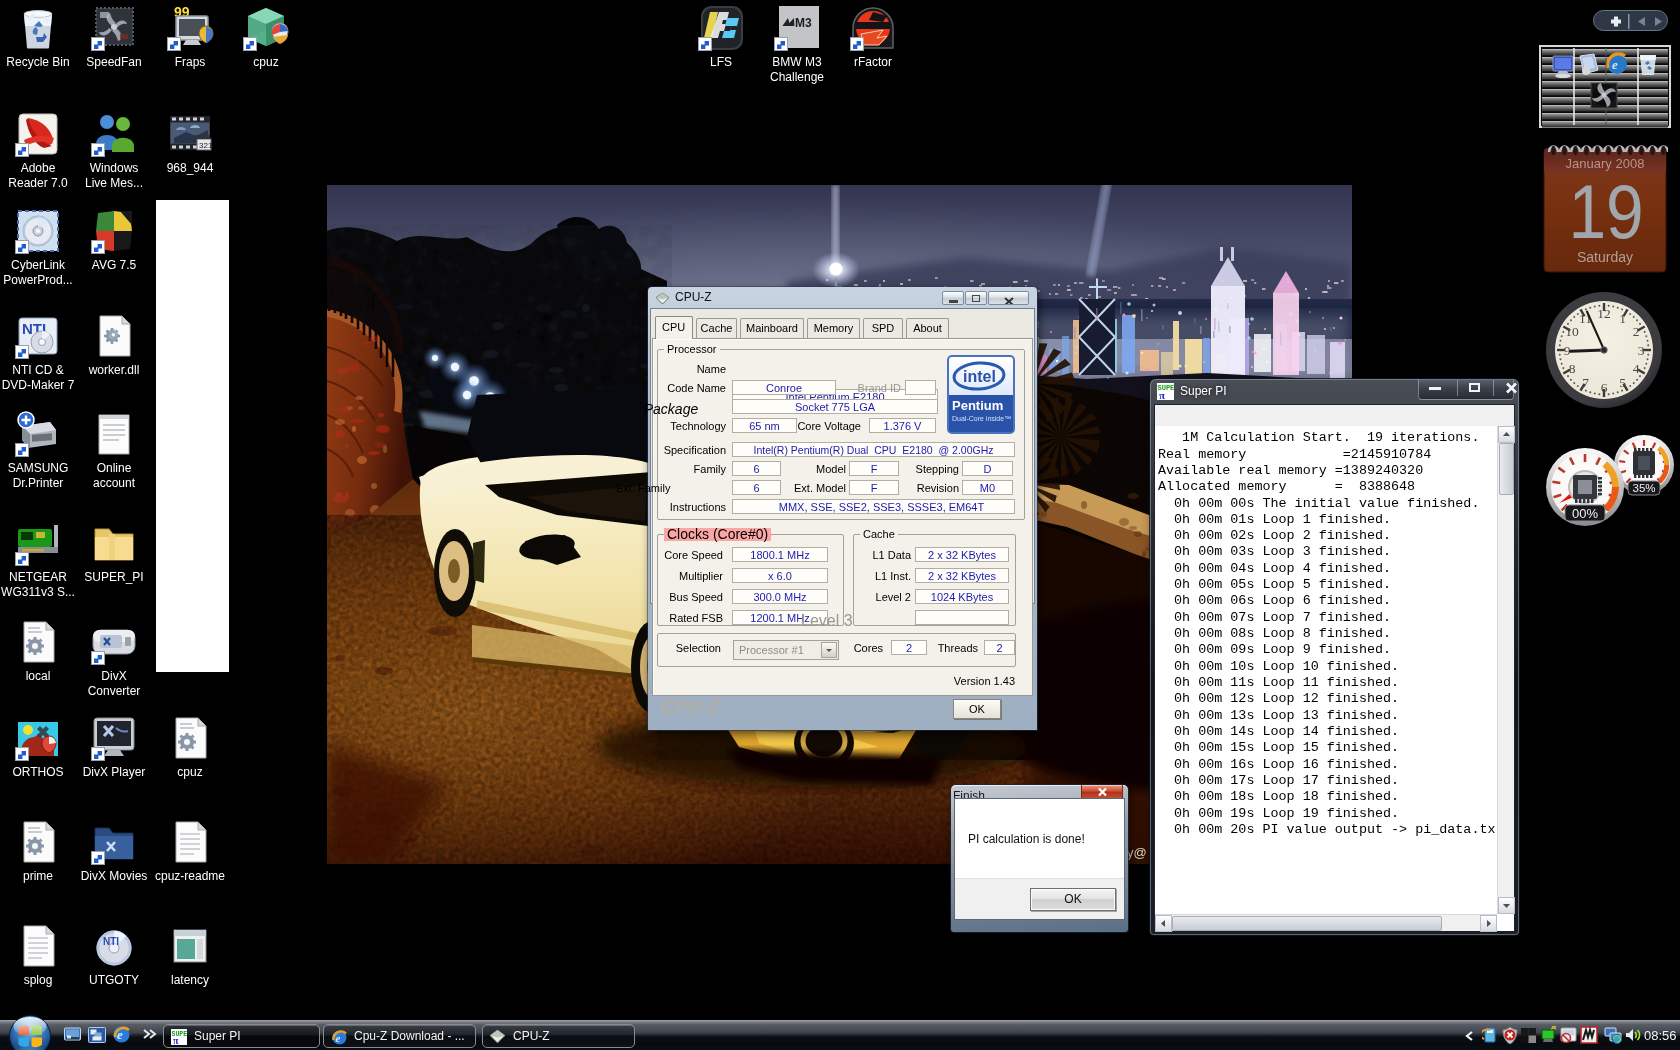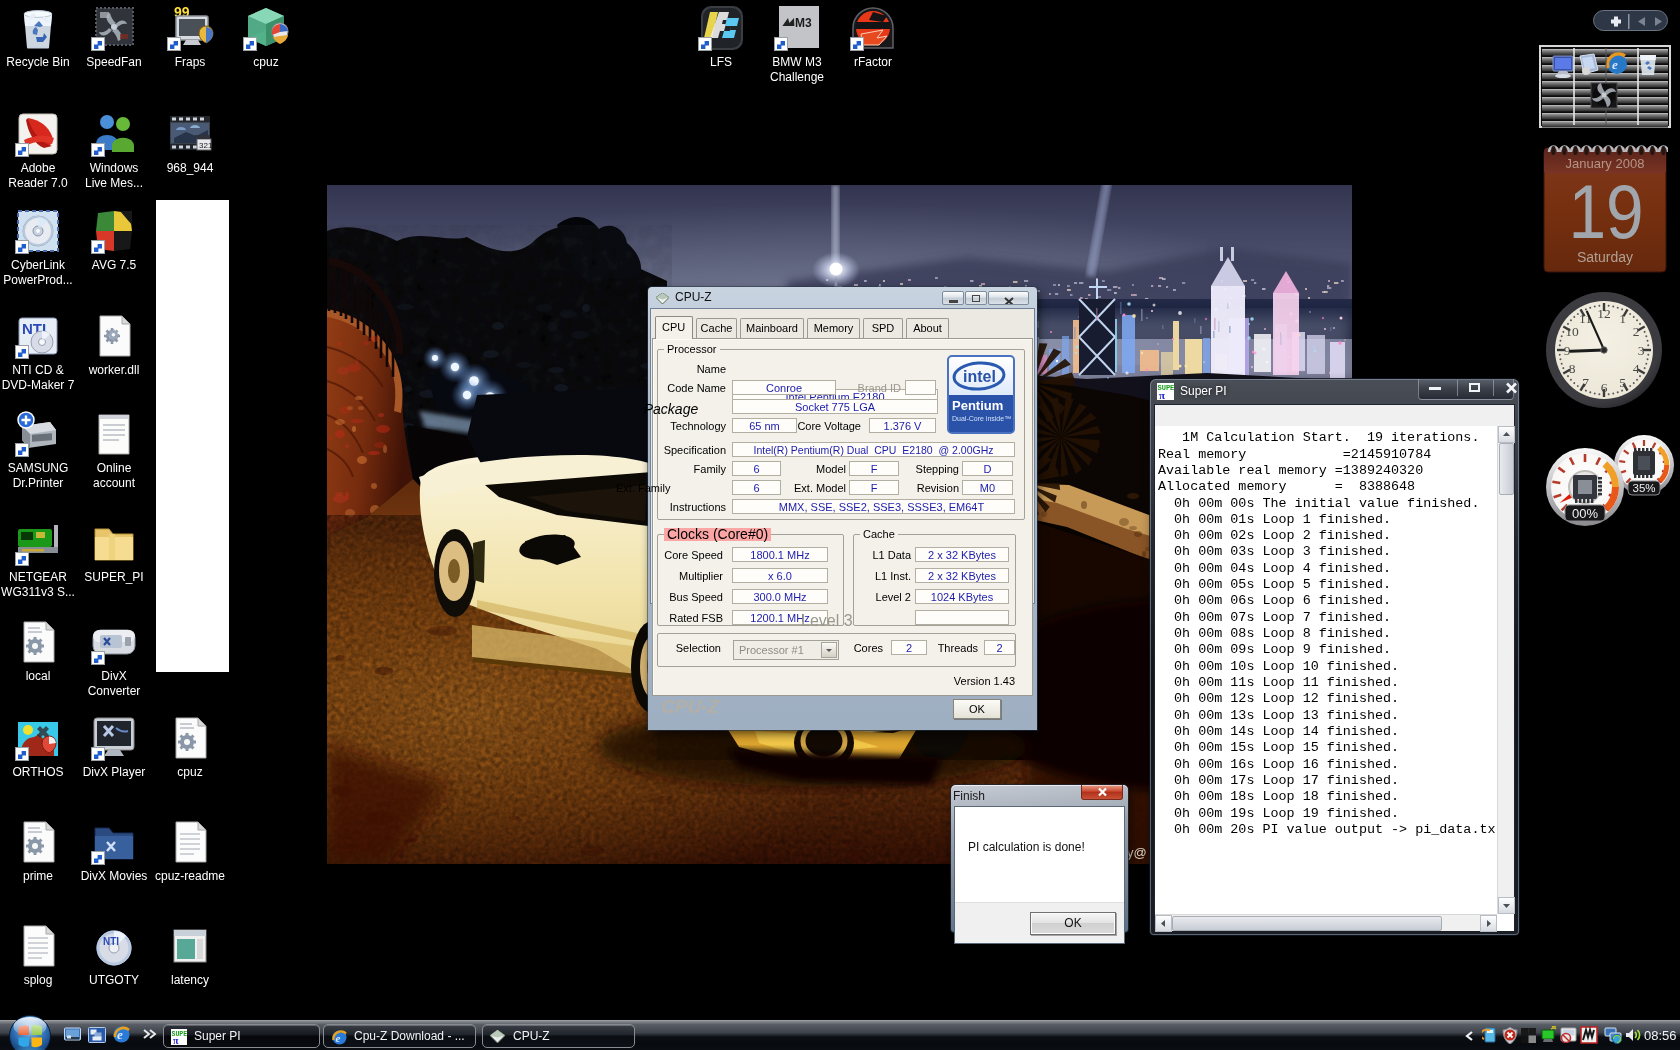--- a/index.html
+++ b/index.html
@@ -1326,21 +1326,21 @@
       <div style="position:absolute;left:0;top:0;width:177px;height:147px;
  background:linear-gradient(175deg,#c7ccd4,#9aa4b0 30%,#7e8a98 60%,#5a7086);
  border-radius:5px 5px 3px 3px;
  box-shadow:0 0 0 1px rgba(30,40,55,0.7), inset 0 1px 0 rgba(255,255,255,0.7), 2px 4px 10px rgba(0,0,0,0.55);">
 <span style="position:absolute;left:2px;top:4px;font-size:12px;color:#1a1a1a;">Finish</span>
 <div style="position:absolute;left:130px;top:0;width:42px;height:15px;background:linear-gradient(#e8a08a,#cc4a32 45%,#b03018 50%,#c85038);border:1px solid #7a2a1a;border-top:none;border-radius:0 0 3px 3px;box-shadow:inset 0 1px 0 rgba(255,255,255,0.5);">
 <svg style="position:absolute;left:15px;top:2px" width="11" height="10">
             <path d="M2,1.5 L9,8.5 M9,1.5 L2,8.5" stroke="#fff" stroke-width="2.2"></path>
           </svg>
         </div>
-<div style="position:absolute;left:3px;top:21px;width:171px;height:138px;background:#fff;border:1px solid #5a6878;padding-left:39px;">
+<div style="position:absolute;left:3px;top:13px;width:171px;height:122px;background:#fff;border:1px solid #5a6878;padding-left:39px;">
 <span style="position:absolute;left:13px;top:33px;font-size:12px;color:#111;">PI calculation is done!</span>
 <div style="position:absolute;left:0;bottom:0;width:100%;height:41px;background:#f0f0f0;border-top:1px solid #dfdfdf;">
 <div style="position:absolute;right:8px;top:9px;width:86px;height:23px;background:linear-gradient(#f6f6f6,#e4e4e4 45%,#d0d0d0 50%,#dcdcdc);border:1px solid #707070;box-shadow:inset 0 0 0 1px #fbfbfb, 1px 1px 0 rgba(90,90,90,0.5);text-align:center;font-size:12px;line-height:21px;color:#111;">OK</div>
 </div>
         </div>
 </div>
     </div>
 
   <div id="gadgets">
       <div class="abs" style="left:1593px;top:10px;width:75px;height:21px;background:#2e3745;border:1px solid #6a7585;border-radius:11px;">

